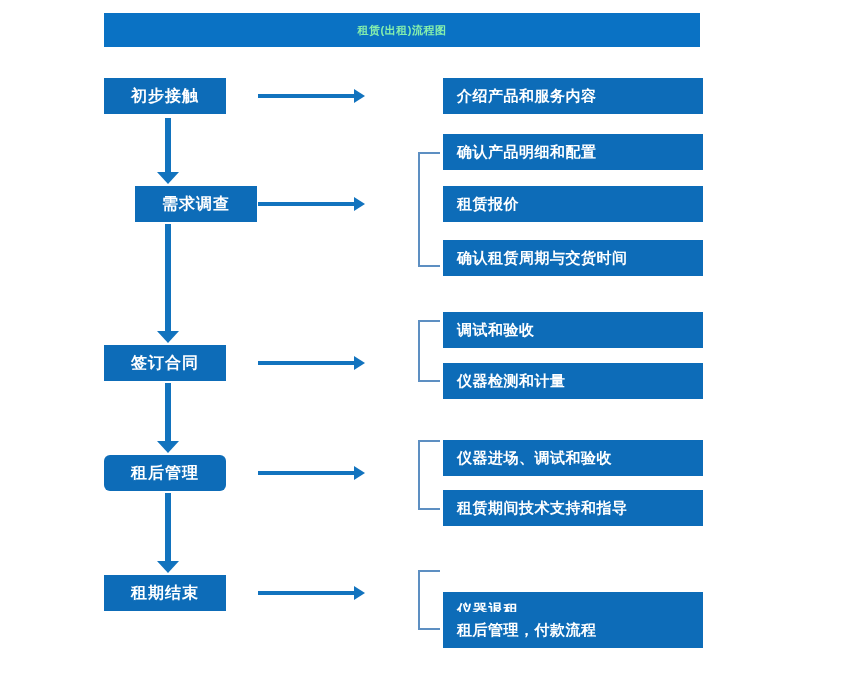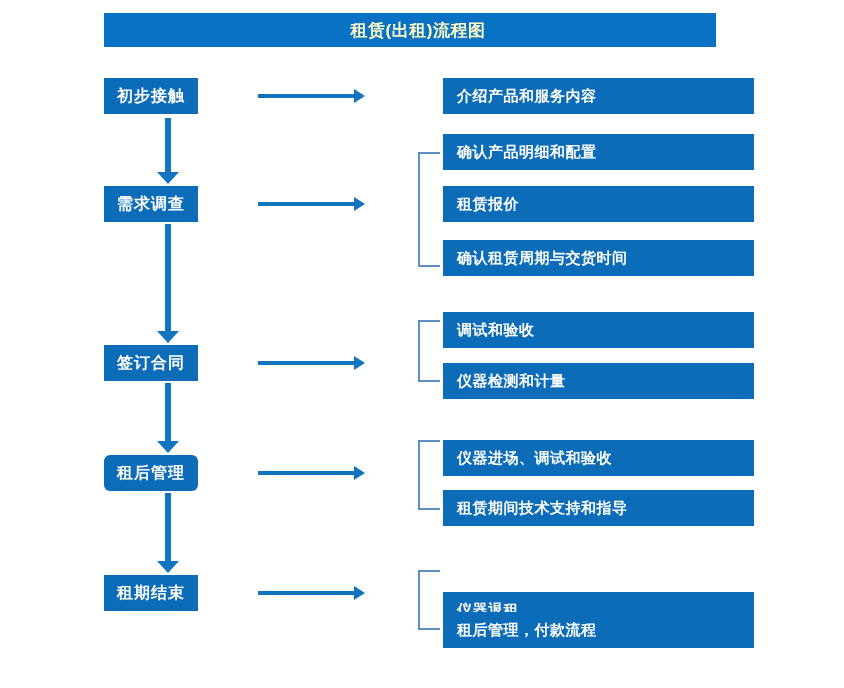--- a/index.html
+++ b/index.html
@@ -19,51 +19,50 @@
   }
 
   
   .title-bar {
     position: absolute;
     left: 104px;
     top: 13px;
     width: 596px;
     height: 34px;
     background: #0a72c4;
-    color: #fef9c3;
+    color: #86efac;
     display: flex;
     align-items: center;
     justify-content: center;
-    font-size: 17px;
+    font-size: 11px;
     font-weight: bold;
     letter-spacing: 0.5px;
-    padding-left: 16px;
   }
 
   
   .stage-box {
     position: absolute;
     left: 104px;
-    width: 94px;
+    width: 122px;
     height: 36px;
     background: #0d6cb8;
     color: #ffffff;
     display: flex;
     align-items: center;
     justify-content: center;
     font-size: 16px;
     font-weight: bold;
     letter-spacing: 1px;
   }
 
   
   .detail-box {
     position: absolute;
     left: 443px;
-    width: 311px;
+    width: 260px;
     height: 36px;
     background: #0d6cb8;
     color: #ffffff;
     display: flex;
     align-items: center;
     font-size: 15px;
     font-weight: bold;
     padding-left: 14px;
     box-sizing: border-box;
     letter-spacing: 0.5px;
@@ -130,21 +129,21 @@
   }
 </style>
 </head>
 <body>
 
 <div id="canvas">
 
   <div class="title-bar">租赁(出租)流程图</div>
 
   <div class="stage-box" style="top:78px;">初步接触</div>
-  <div class="stage-box" style="top:186px;">需求调查</div>
+  <div class="stage-box" style="top:186px;margin-left:31px;">需求调查</div>
   <div class="stage-box" style="top:345px;">签订合同</div>
   <div class="stage-box" style="top:455px;border-radius:6px;">租后管理</div>
   <div class="stage-box" style="top:575px;">租期结束</div>
 
   <div class="v-arrow" style="top:118px; height:66px;">
     <div class="shaft" style="height:54px;"></div>
     <div class="head" style="top:54px;"></div>
   </div>
 
   <div class="v-arrow" style="top:224px; height:119px;">

